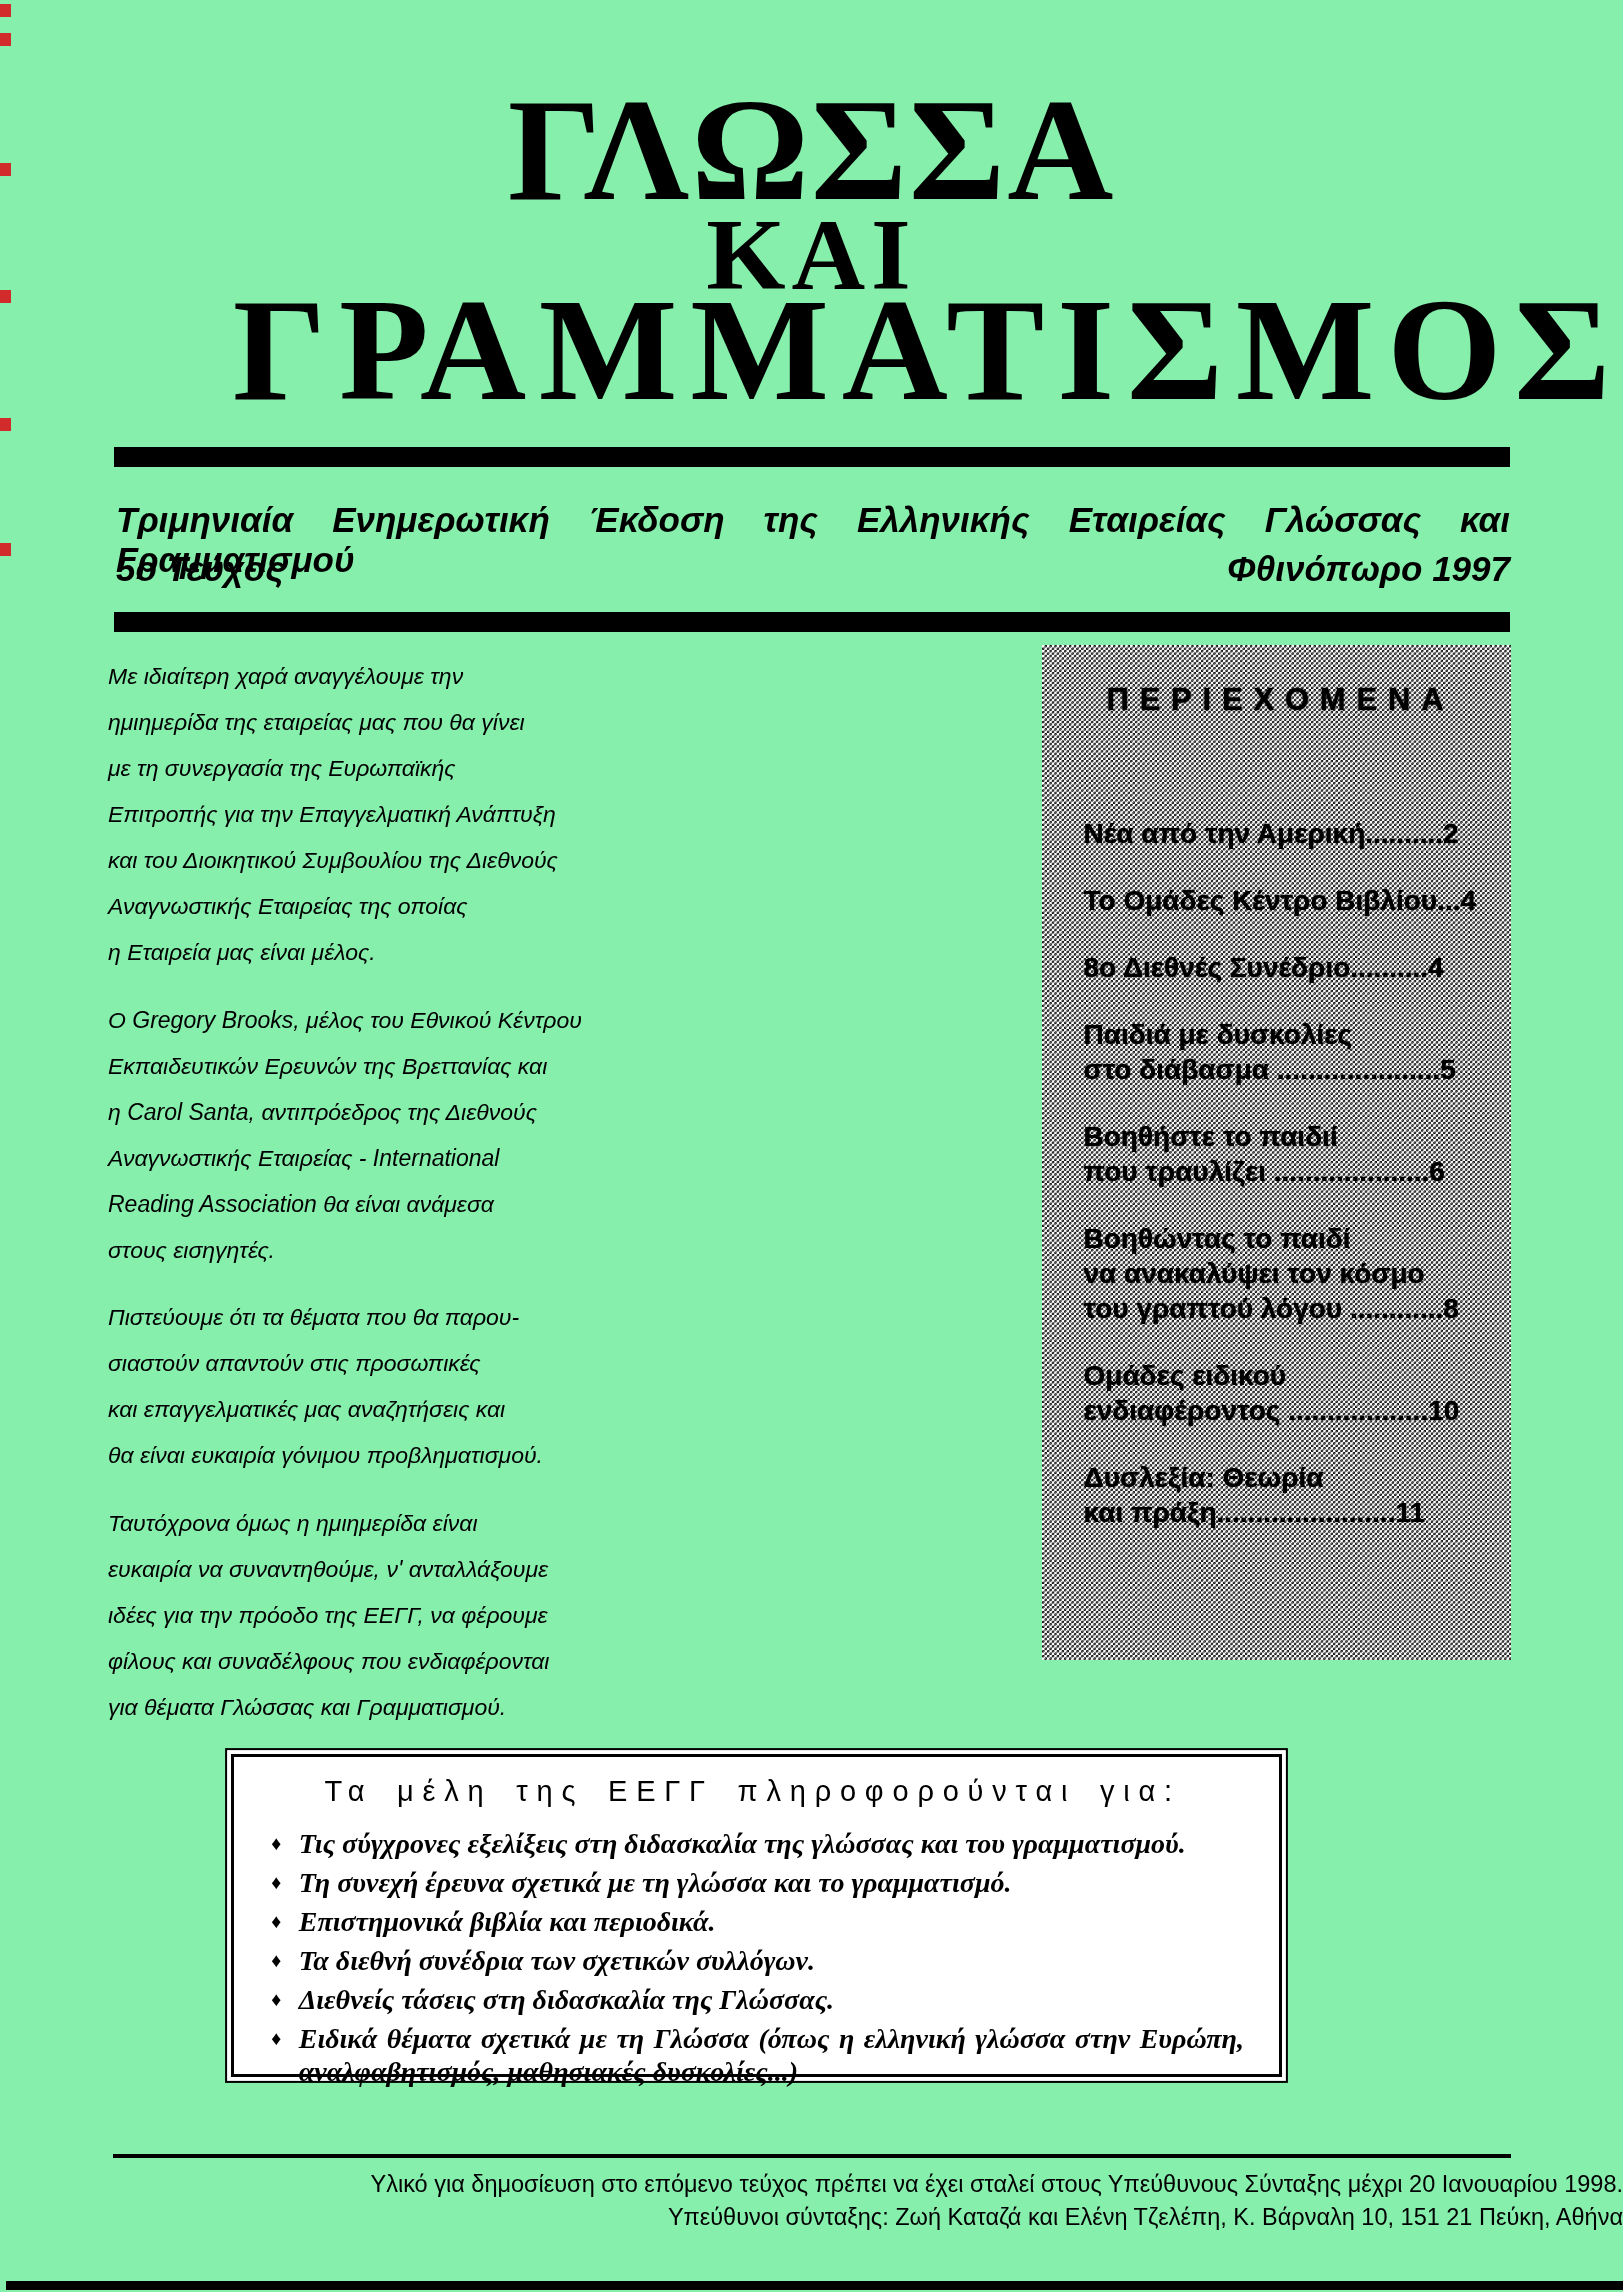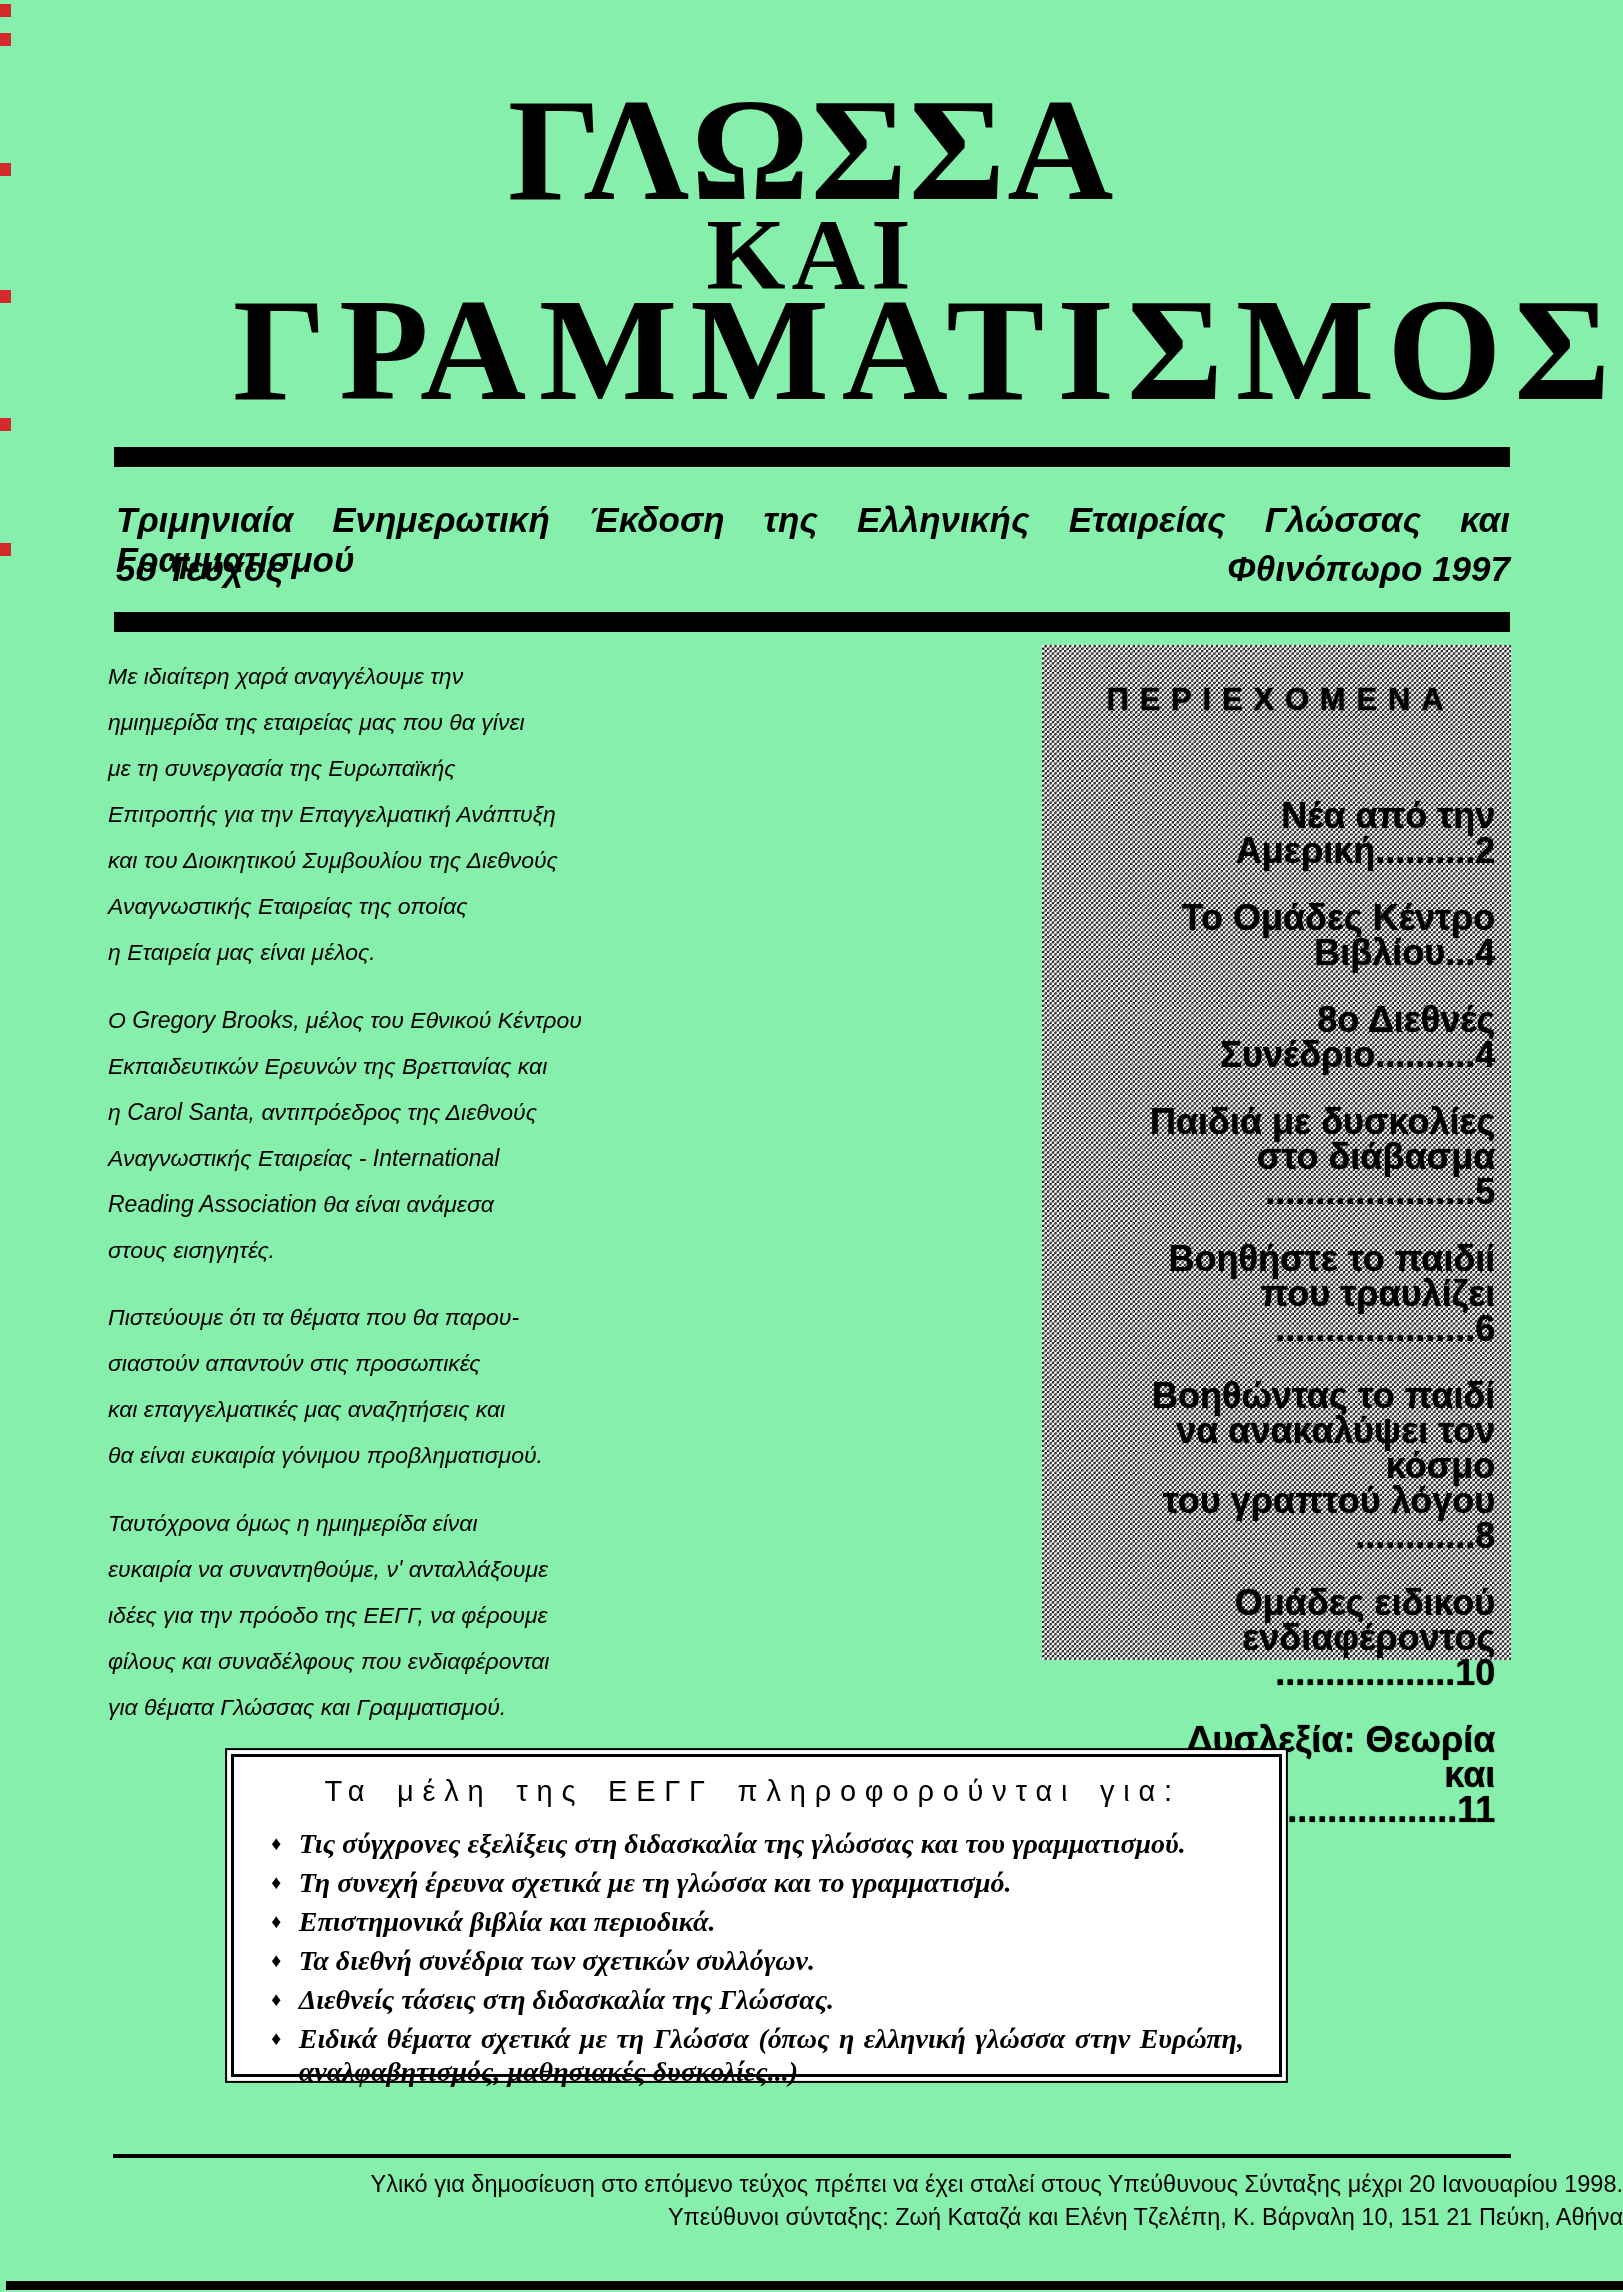--- a/index.html
+++ b/index.html
@@ -37,21 +37,21 @@
   .toc{position:absolute;left:1042px;top:645px;width:469px;height:1015px;
     box-sizing:border-box;padding:37px 15.7px 0 23.5px;
     background-color:#fff;
     background-image:
       linear-gradient(45deg,#141414 25%,transparent 25%,transparent 75%,#141414 75%),
       linear-gradient(45deg,#141414 25%,transparent 25%,transparent 75%,#141414 75%);
     background-size:4.9px 4.9px;background-position:0 0,2.5px 2.5px;
     font-weight:bold;color:#000;}
   .toc-title{text-align:center;font-size:31px;letter-spacing:10.8px;margin-bottom:80px;
     text-shadow:0 0 2px #000;}
-  .toc-list{list-style:none;margin:0;padding:0;font-size:36px;line-height:35px;text-align:right;}
+  .toc-list{list-style:none;margin:0;padding:18px;font-size:28px;line-height:35px;}
   .toc-item{white-space:pre-line;margin-bottom:32px;text-shadow:0 0 1px #000;}
 
   
   .members-box{position:absolute;left:231px;top:1754px;width:1051px;height:323px;
     box-sizing:border-box;border:3.9px solid #000;
     box-shadow:0 0 0 3.9px #fff,0 0 0 5.9px #000;
     background:#fff;padding:11.8px 35px 0 27.4px;}
   .mb-heading{text-align:center;font-size:29px;letter-spacing:8.8px;word-spacing:6.9px;
     margin:5.9px 0 19.6px 0;}
   .mb-list{list-style:none;margin:0;padding:0 0 0 9.8px;

